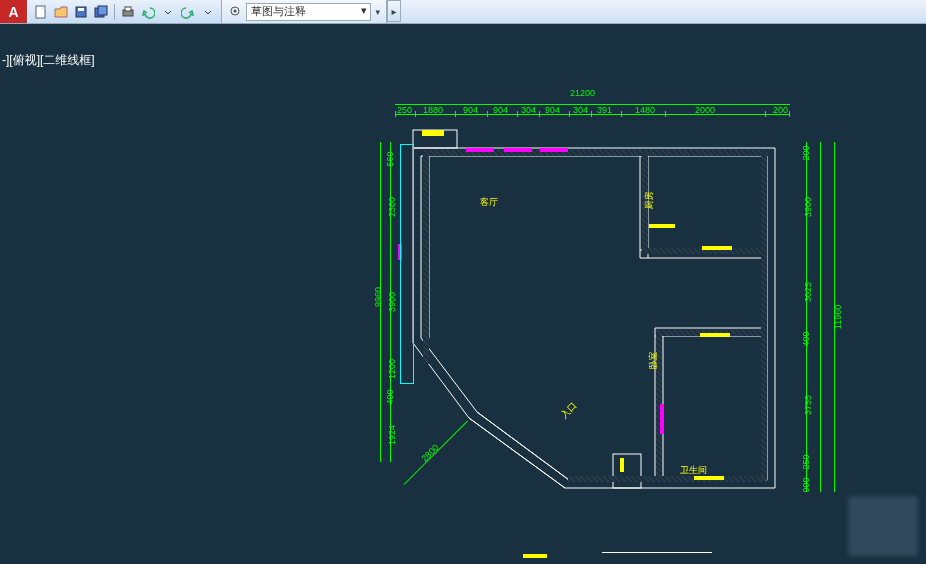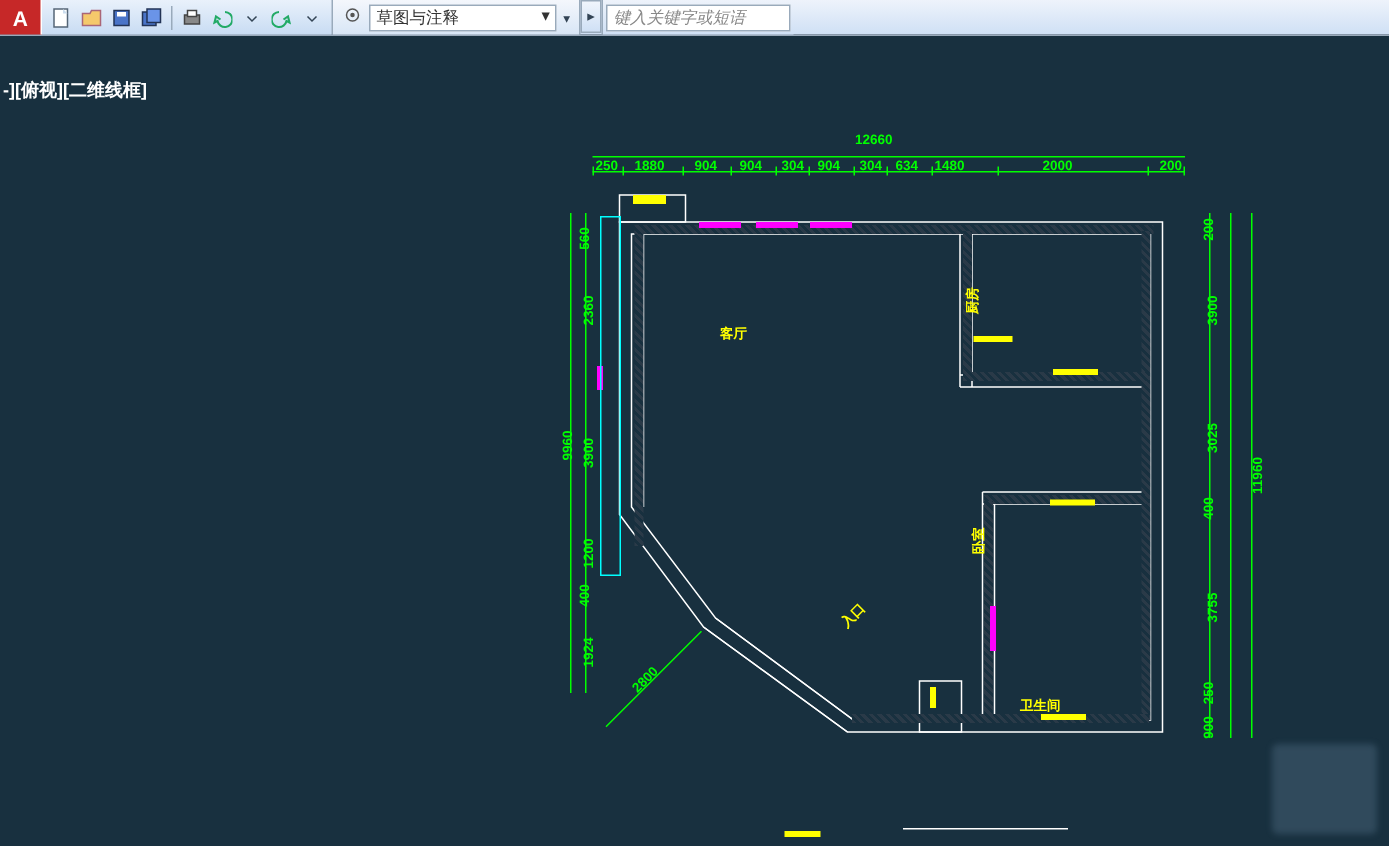--- a/index.html
+++ b/index.html
@@ -103,21 +103,20 @@
     top: 28px; left: 2px;
     color: #fff;
     font-size: 12px;
   }
 
   
   .canvas {
     position: absolute;
     top: 24px; left: 0; right: 0; bottom: 0;
     background: #18303f;
-    font-weight: bold;
   }
 
   
   .dim-h-top {
     position: absolute;
     left: 395px; top: 72px;
     width: 395px; height: 20px;
   }
   .dim-line { position:absolute; background:#00ff00; }
   .dim-tick { position:absolute; width:1px; height:6px; background:#00ff00; }
@@ -241,44 +240,39 @@
           <circle cx="7" cy="7" r="4" fill="none" stroke="#555"></circle>
           <circle cx="7" cy="7" r="1.5" fill="#555"></circle>
         </svg></span>
     <div class="ws-dd">
       <span>草图与注释</span>
       <span>▾</span>
     </div>
     <span style="font-size:9px;color:#345;">▾</span>
   </div>
   <div class="title-arrow">▸</div>
-  <div class="search-wrap">
-    <div class="search-inp" title="键入关键字或短语">
-      <span>键入关键字或短语</span>
-    </div>
-  </div>
 </div>
 
 <div class="canvas">
 
   <div class="view-label">-][俯视][二维线框]</div>
 
   <div class="dim-h-top">
     <div class="dim-line" style="left:0;top:8px;width:395px;height:1px;"></div>
-    <div class="dim-txt" style="left:175px;top:-8px;">12660</div>
+    <div class="dim-txt" style="left:175px;top:-8px;">21200</div>
     <div class="dim-line" style="left:0;top:18px;width:395px;height:1px;"></div>
     <div class="dim-txt" style="left:2px;top:9px;">250</div>
     <div class="dim-txt" style="left:28px;top:9px;">1880</div>
     <div class="dim-txt" style="left:68px;top:9px;">904</div>
     <div class="dim-txt" style="left:98px;top:9px;">904</div>
     <div class="dim-txt" style="left:126px;top:9px;">304</div>
     <div class="dim-txt" style="left:150px;top:9px;">904</div>
     <div class="dim-txt" style="left:178px;top:9px;">304</div>
-    <div class="dim-txt" style="left:202px;top:9px;">634</div>
-    <div class="dim-txt" style="left:228px;top:9px;">1480</div>
+    <div class="dim-txt" style="left:202px;top:9px;">391</div>
+    <div class="dim-txt" style="left:240px;top:9px;">1480</div>
     <div class="dim-txt" style="left:300px;top:9px;">2000</div>
     <div class="dim-txt" style="left:378px;top:9px;">200</div>
 
     <div class="dim-tick" style="left:0;top:15px;"></div>
     <div class="dim-tick" style="left:20px;top:15px;"></div>
     <div class="dim-tick" style="left:60px;top:15px;"></div>
     <div class="dim-tick" style="left:92px;top:15px;"></div>
     <div class="dim-tick" style="left:122px;top:15px;"></div>
     <div class="dim-tick" style="left:144px;top:15px;"></div>
     <div class="dim-tick" style="left:174px;top:15px;"></div>
@@ -362,21 +356,21 @@
   <div class="sym-yel" style="left:422px;top:106px;width:22px;height:6px;"></div>
   <div class="sym-yel" style="left:649px;top:200px;width:26px;height:4px;"></div>
   <div class="sym-yel" style="left:702px;top:222px;width:30px;height:4px;"></div>
   <div class="sym-yel" style="left:700px;top:309px;width:30px;height:4px;"></div>
   <div class="sym-yel" style="left:694px;top:452px;width:30px;height:4px;"></div>
   <div class="sym-yel" style="left:620px;top:434px;width:4px;height:14px;"></div>
   <div class="sym-yel" style="left:523px;top:530px;width:24px;height:4px;"></div>
 
   <div style="position:absolute;left:400px;top:120px;width:14px;height:240px;border:1px solid #00ffff;"></div>
 
-  <div class="room-lbl" style="left:480px;top:172px;margin-top:20px;">客厅</div>
+  <div class="room-lbl" style="left:480px;top:172px;">客厅</div>
   <div class="room-lbl" style="left:640px;top:170px;transform:rotate(-90deg);">厨房</div>
   <div class="room-lbl" style="left:644px;top:330px;transform:rotate(-90deg);">卧室</div>
   <div class="room-lbl" style="left:560px;top:380px;transform:rotate(-45deg);">入口</div>
   <div class="room-lbl" style="left:680px;top:440px;">卫生间</div>
 
   <div class="tb-underline"></div>
 
   <div class="navcube"></div>
 
 </div>

